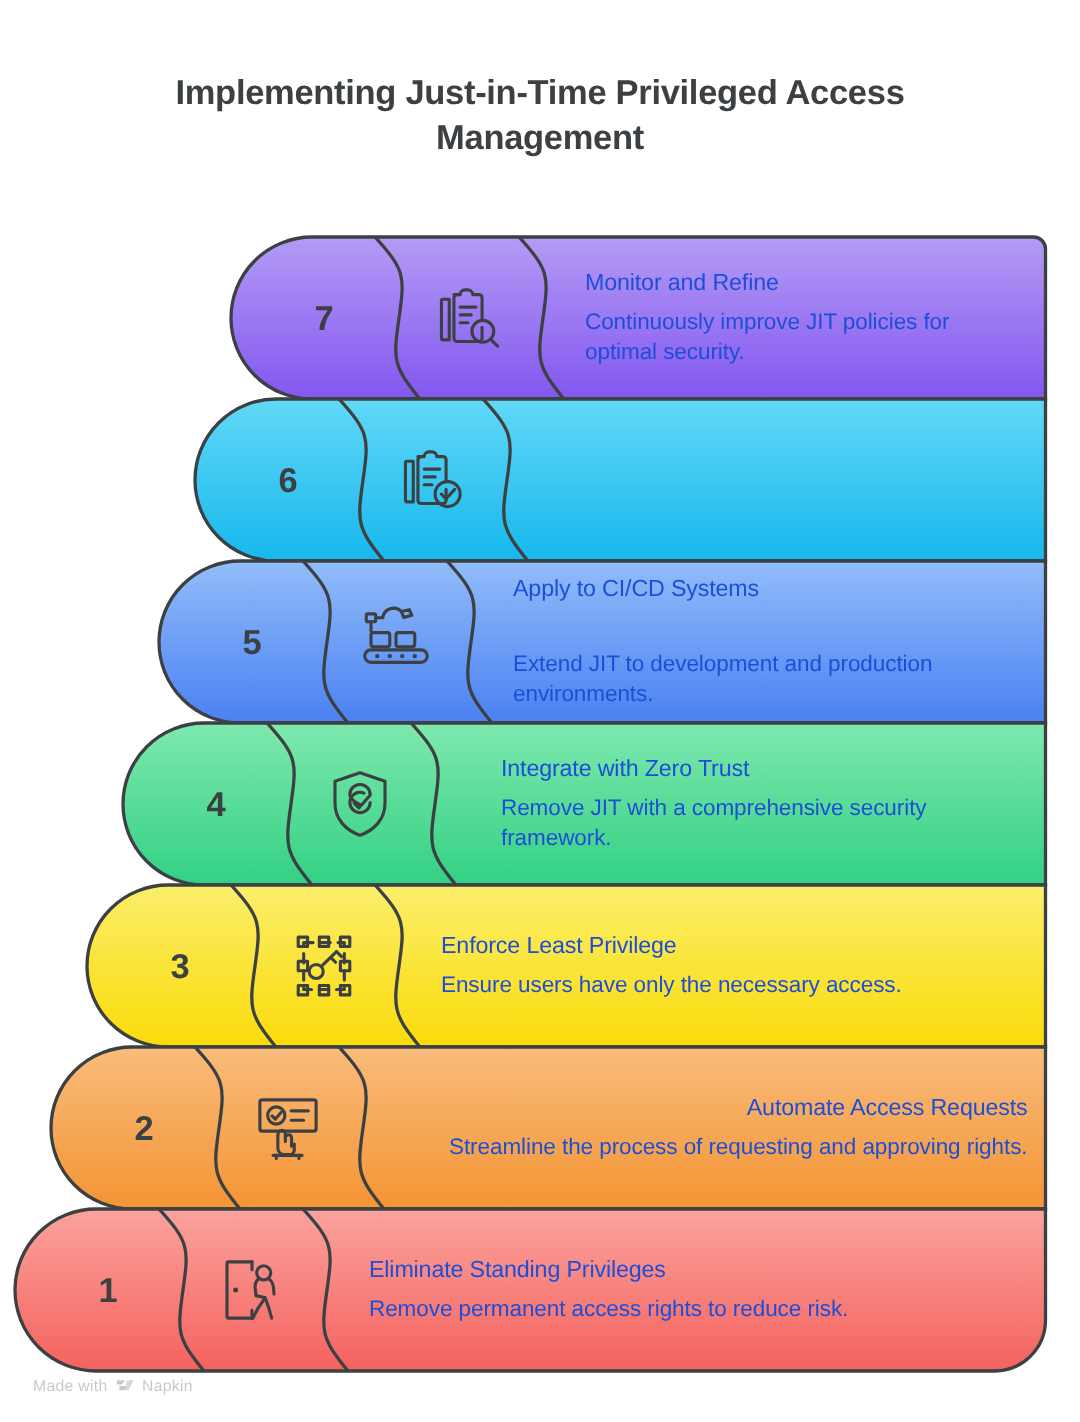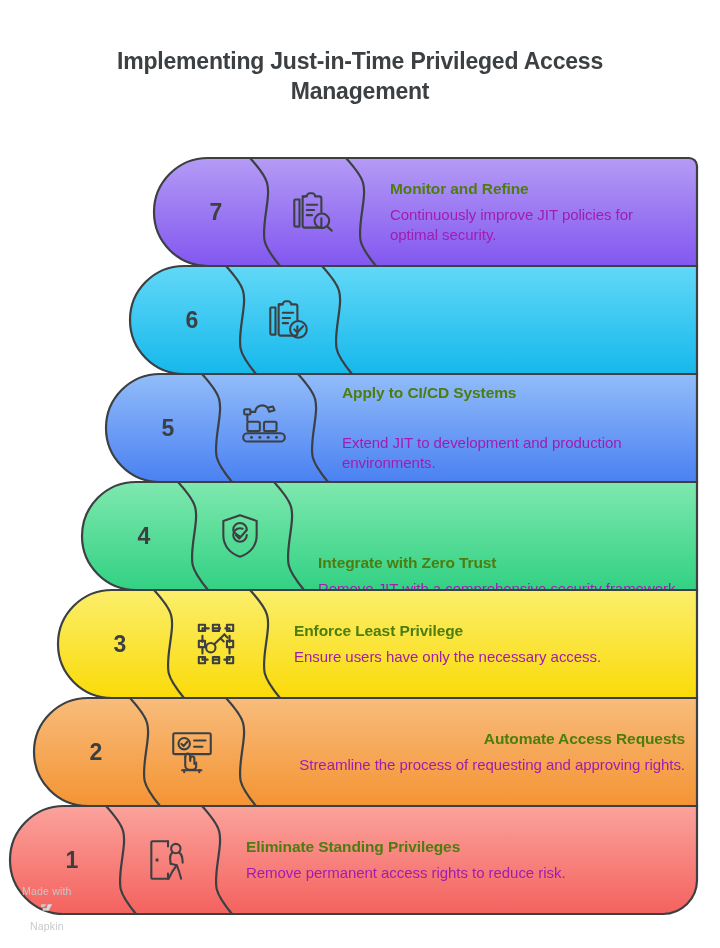--- a/index.html
+++ b/index.html
@@ -81,44 +81,42 @@
     right: 12px;
     height: 108px;
     display: flex;
     flex-direction: column;
     justify-content: center;
     padding-left: 16px;
     pointer-events: none;
   }
   .txt .hd {
     font-size: 15.5px;
-    font-weight: bold;
-    color: #4d7c0f;
+    font-weight: normal;
+    color: #1d4ed8;
     line-height: 1.25;
     margin-bottom: 7px;
     letter-spacing: -0.1px;
   }
   .txt .bd {
     font-size: 15px;
-    color: #a21caf;
+    color: #1d4ed8;
     line-height: 1.33;
     letter-spacing: -0.05px;
   }
 
   .footer {
     position: absolute;
     left: 22px;
     bottom: 16px;
     display: flex;
-    align-items: center;
     gap: 5px;
     font-size: 10.5px;
     color: #c7c9cc;
     letter-spacing: 0.2px;
-    flex-direction: column;
   }
   .footer .mark { display: block; }
 </style>
 </head>
 <body>
 
 <div id="page">
 
   <div class="page-title">Implementing Just-in-Time Privileged Access Management</div>
 
@@ -283,21 +281,21 @@
     </svg>
         <div class="num" style="left: 0px; width: 96px;">4</div>
         <div class="icon-cell" style="left: 96px;">
     <svg width="50" height="50" viewBox="0 0 48 48" fill="none" stroke="#3c4043" stroke-width="2" stroke-linecap="round" stroke-linejoin="round">
       <path d="M24 4 L40 9.5 v14 c0 10.5 -7.3 17.5 -16 20.5 c-8.7 -3 -16 -10 -16 -20.5 v-14 z"></path>
       <path d="M30.5 18 C30.5 14.4 27.6 11.5 24 11.5 S17.5 14.4 17.5 18 24.5 24.5 24 24.5"></path>
       <circle cx="24" cy="23" r="6.5" stroke-dasharray="33 8"></circle>
       <path d="M20.2 23.4 l3.1 3.1 l7 -8"></path>
     </svg>
         </div>
-        <div class="txt" style="left: 206px; margin-top: 40px;">
+        <div class="txt" style="left: 222px;">
           <div class="hd">Integrate with Zero Trust</div>
           <div class="bd">Remove JIT with a comprehensive security framework.</div>
         </div>
       </div>
       <div class="step-row" style="left: 72px; width: 625px; top: 432px;">
     <svg class="step-svg" viewBox="0 0 625 108" preserveAspectRatio="none">
       <defs>
         <linearGradient id="grad4" x1="0" y1="0" x2="0" y2="1">
           <stop offset="0%" stop-color="#FBEE6B"></stop>
           <stop offset="100%" stop-color="#FADB09"></stop>

